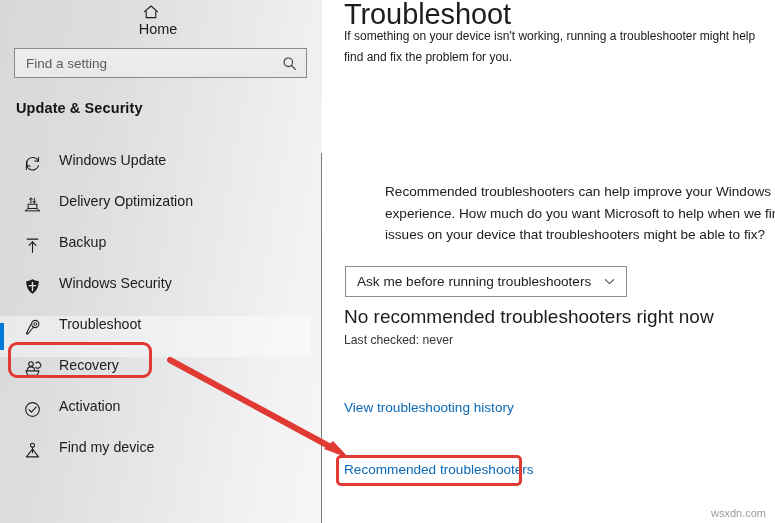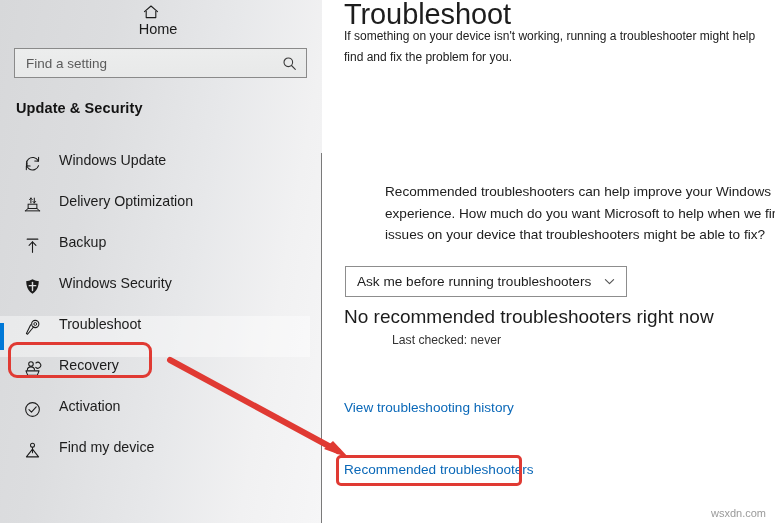--- a/index.html
+++ b/index.html
@@ -211,21 +211,20 @@
     position: absolute;
     left: 21px; top: 306px;
     font-size: 19px;
     color: #1c1c1c;
   }
   #last-checked-text {
     position: absolute;
     left: 21px; top: 333px;
     font-size: 12.2px;
     color: #343434;
-    margin-left: 48px;
   }
 
   .link {
     position: absolute;
     font-size: 13.6px;
     color: #0a68b8;
     text-decoration: none;
     cursor: pointer;
     white-space: nowrap;
   }

